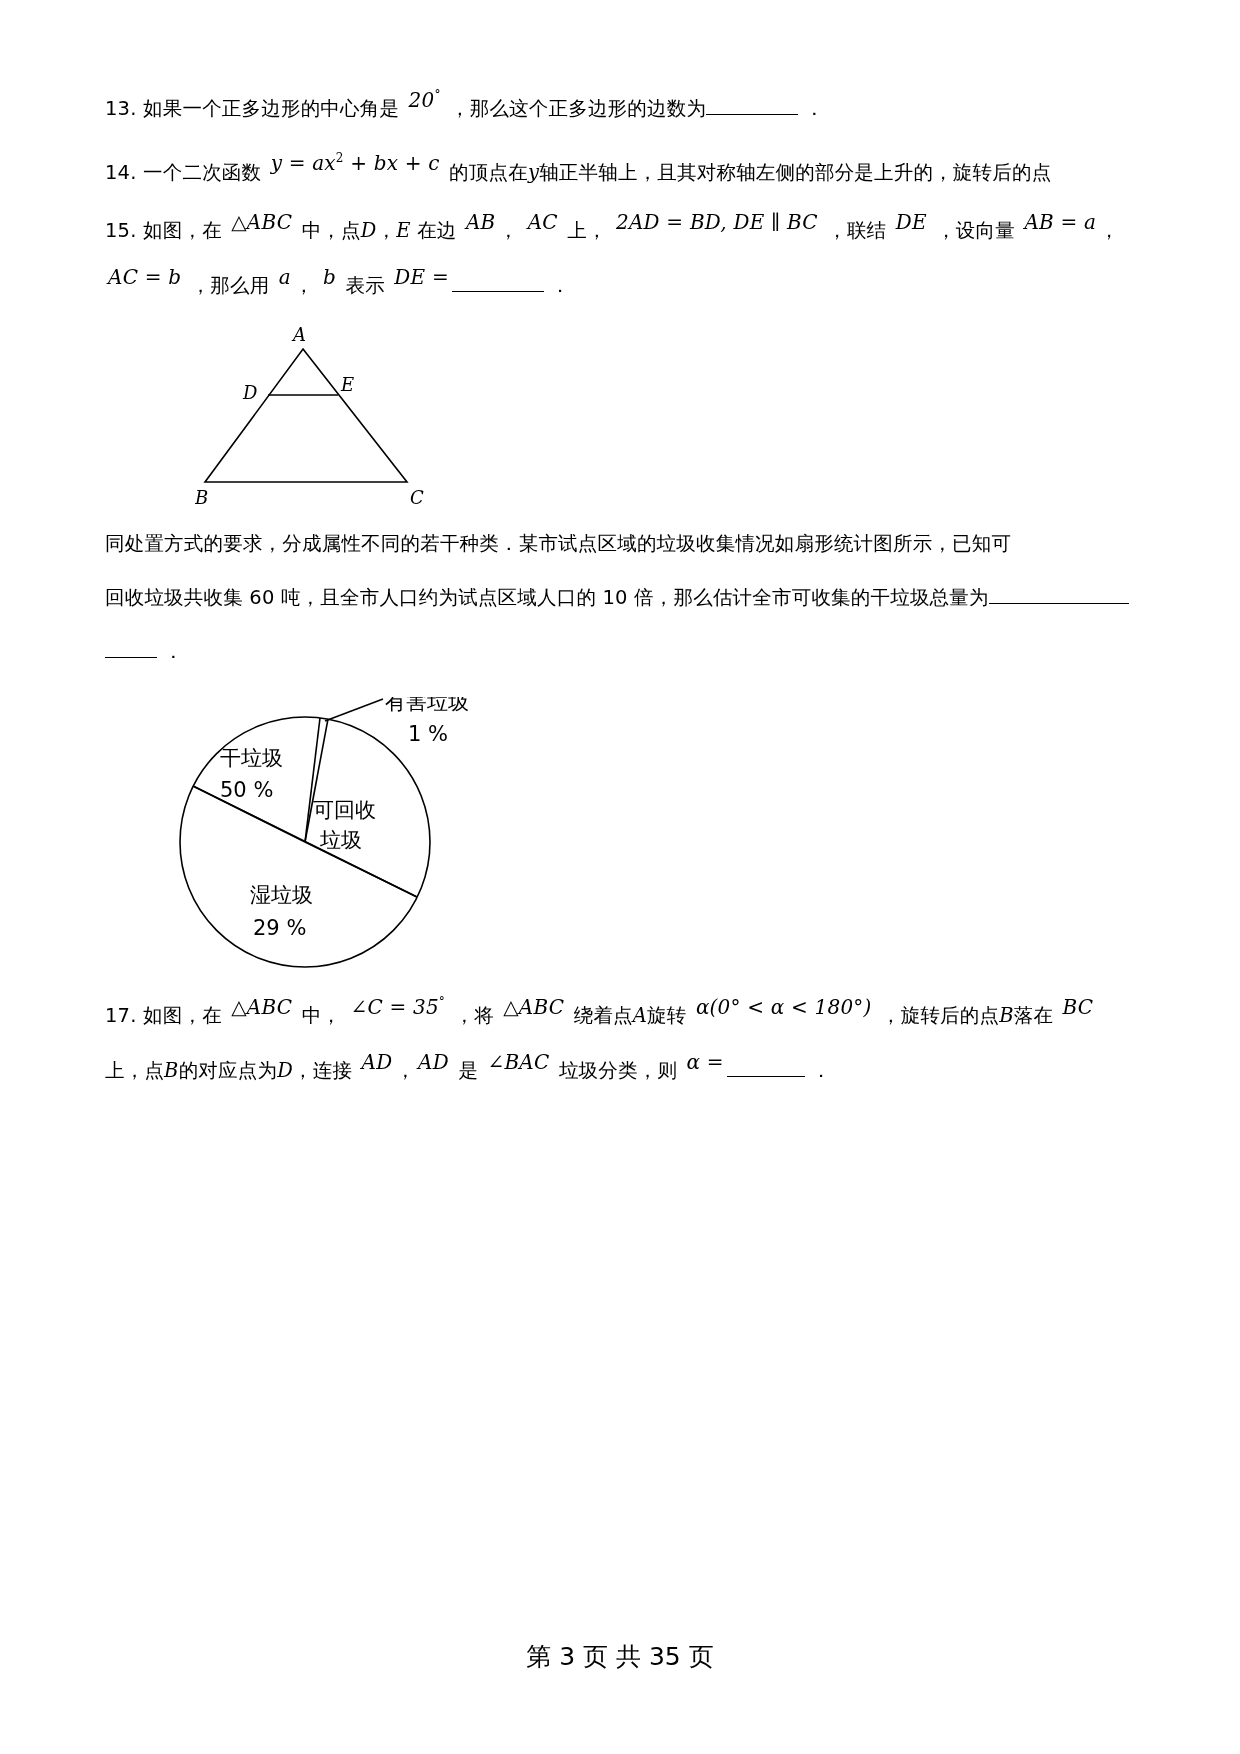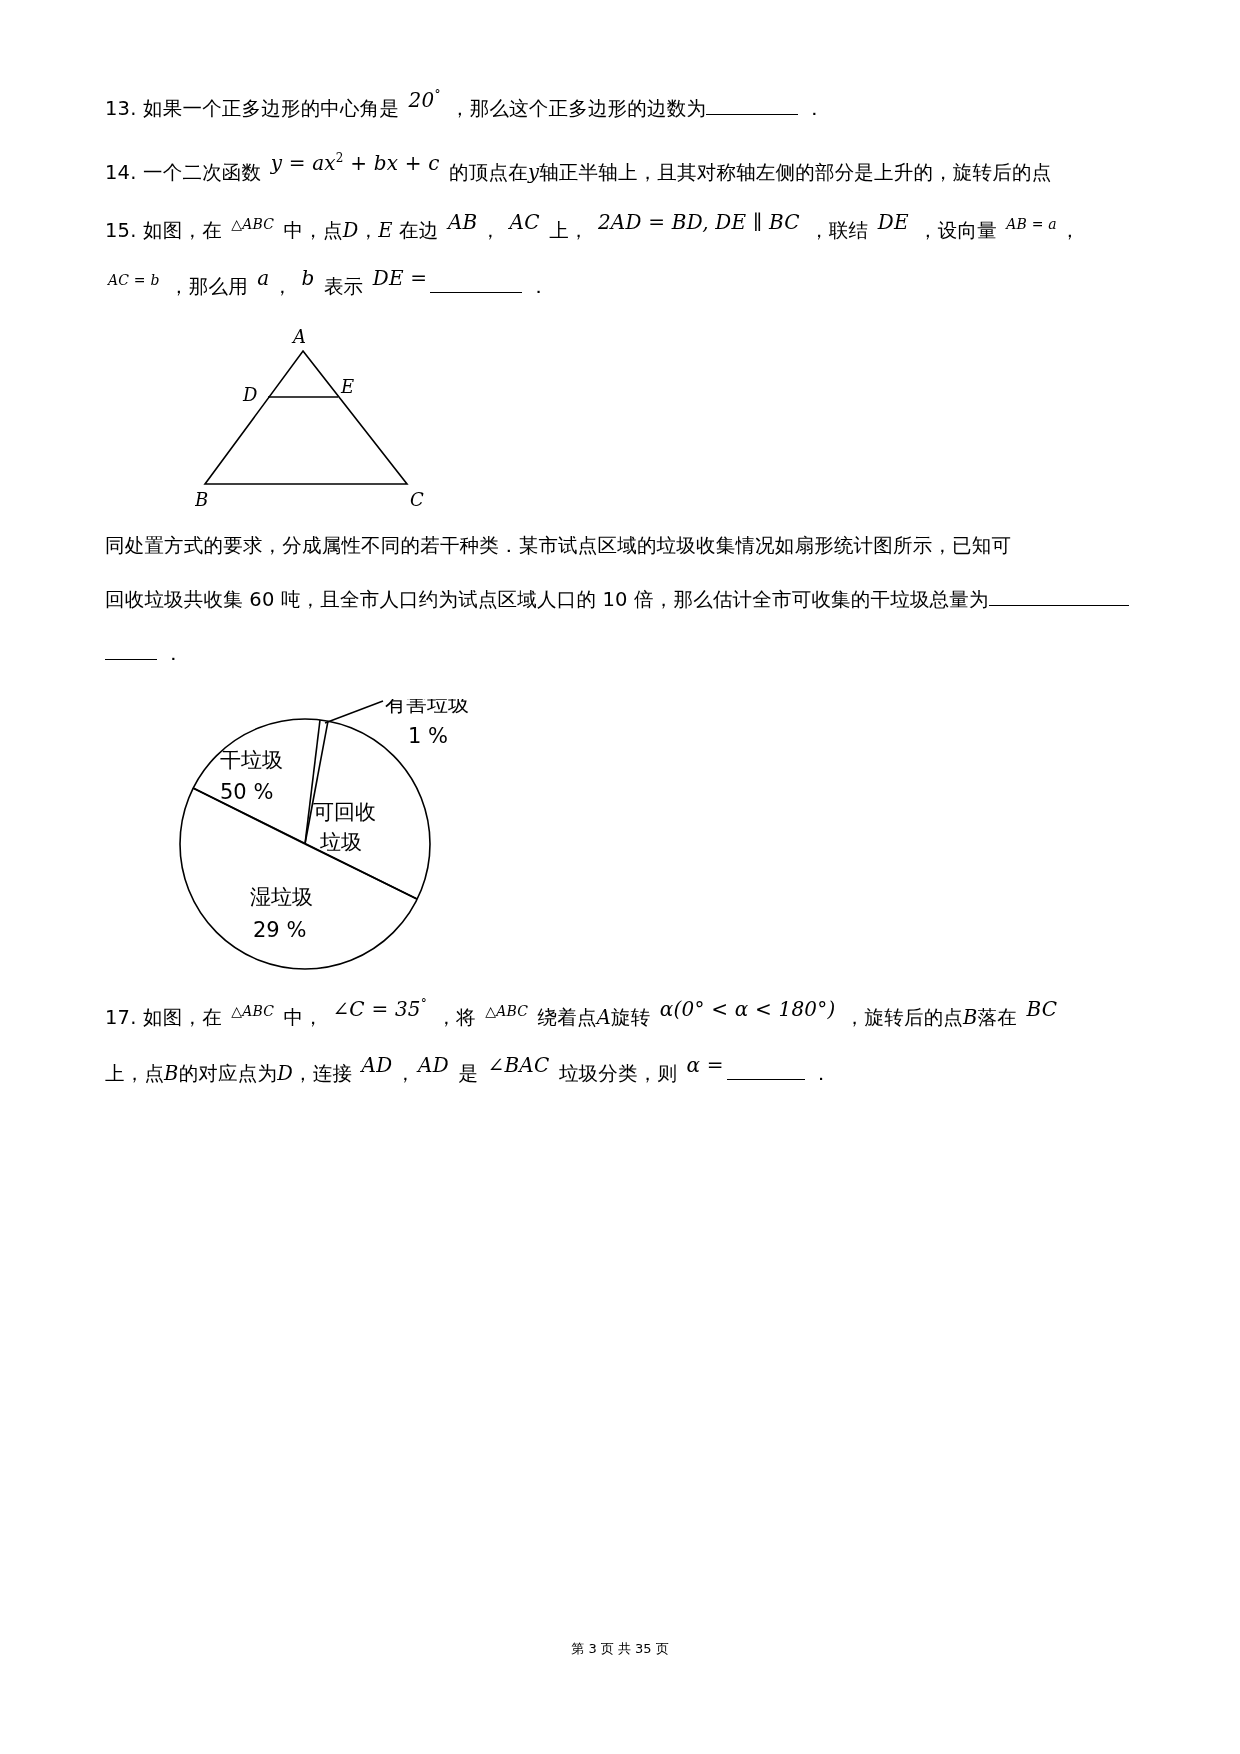--- a/index.html
+++ b/index.html
@@ -25,38 +25,38 @@
   .ln { display:block; white-space:normal; }
   .it { font-family:"DejaVu Serif", serif; font-style:italic; }
   .math {
     font-family:"DejaVu Serif", serif;
     font-style:italic;
     font-size:20px;
     position:relative;
     top:-8px;
     padding:0 3px;
   }
-  .math.small { font-size:14px; }
+  .math.small { font-size:20px; }
   sup.deg { font-style:normal; font-size:12px; vertical-align:super; }
   .blank { display:inline-block; border-bottom:1.3px solid #000; min-width:92px; height:17px; }
   .blank.short { min-width:78px; }
   .blank.long { min-width:140px; }
   .blank.tiny { min-width:52px; }
 
   
   .fig-tri { position:relative; width:340px; height:180px; margin:14px 0 10px 90px; }
 
   
   .fig-pie { position:relative; width:460px; height:280px; margin:18px 0 6px 60px; }
 
   .footer {
     position:absolute;
     left:0; right:0; top:1640px;
     text-align:center;
-    font-size:13px;
+    font-size:25px;
     font-family:"DejaVu Sans", sans-serif;
   }
   .q13 { margin-top:0px; }
   .label-txt { font-family:"DejaVu Serif", serif; font-size:18px; }
 </style>
 </head>
 <body>
 
 <div class="page">
 

